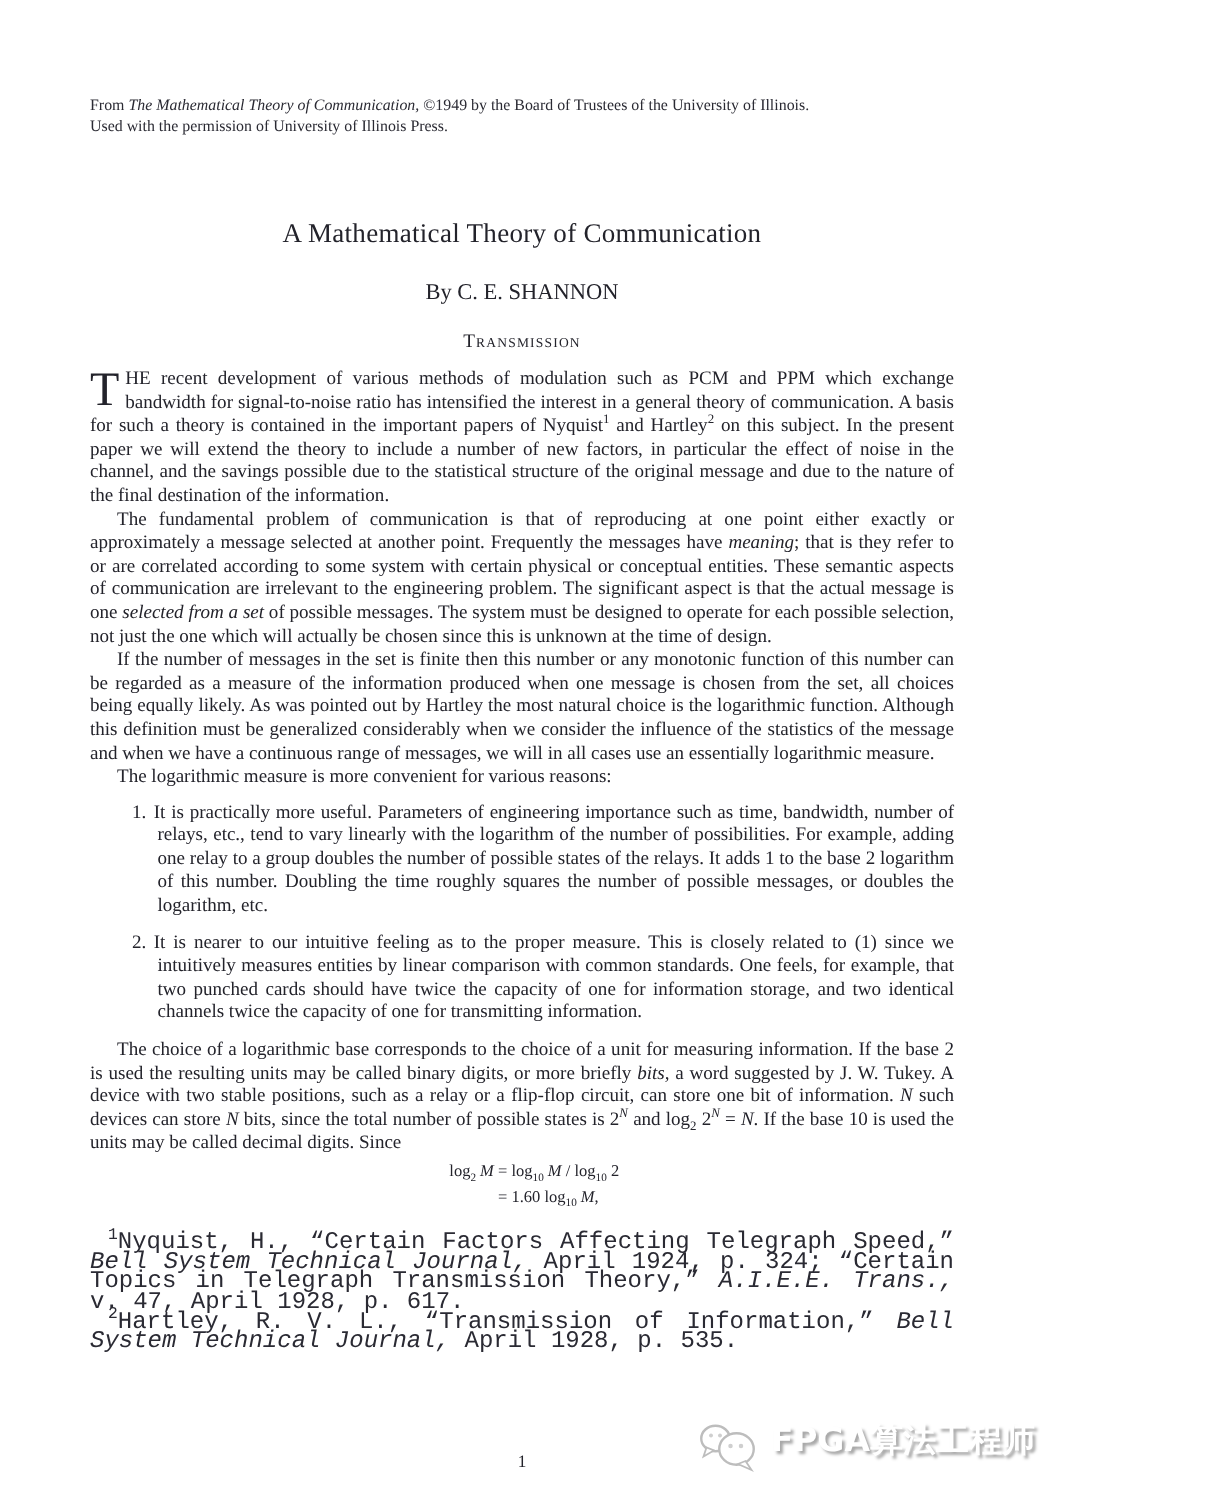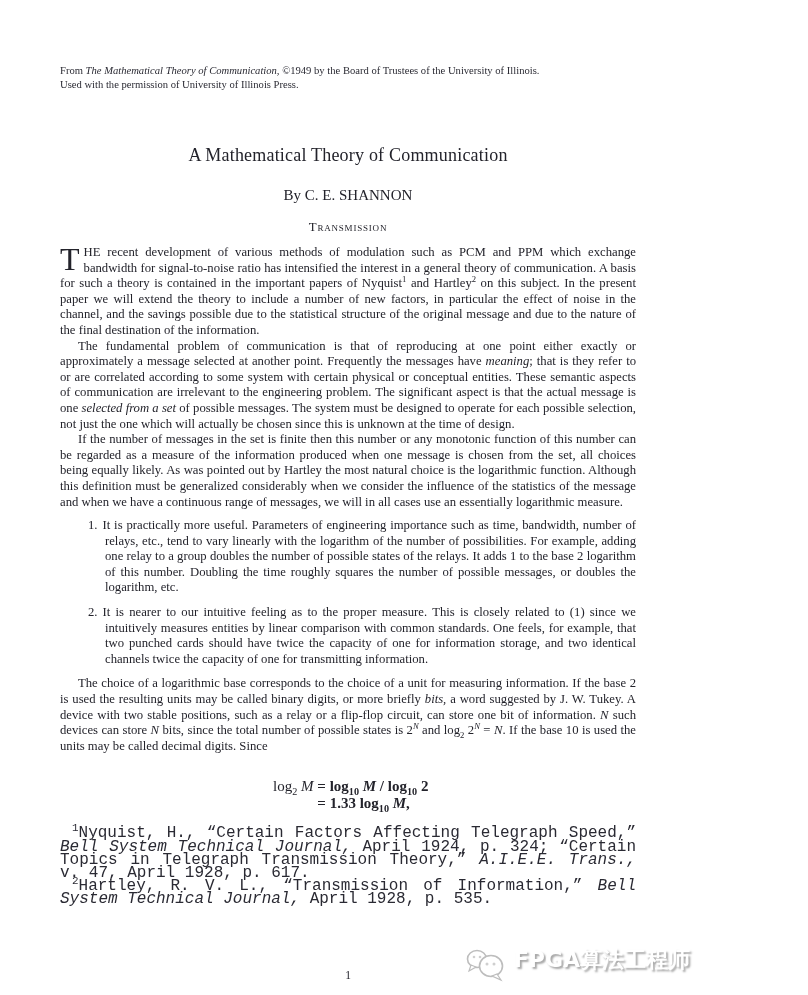--- a/index.html
+++ b/index.html
@@ -72,27 +72,27 @@
   }
   .reason {
     margin: 0 0 9px 0;
     padding-left: 17px;
     text-indent: -17px;
     text-align: justify;
   }
   .reason .num { margin-right: 5px; }
   .equation {
     width: max-content;
-    margin: 24px auto 0 auto;
-    font-size: 15px;
+    margin: 3px auto 0 auto;
+    font-size: 11px;
     line-height: 17px;
   }
   .eq-row { display: flex; }
   .eq-lhs { min-width: 46px; text-align: right; white-space: pre; }
-  .eq-rhs { text-align: left; white-space: pre; font-weight: bold; }
+  .eq-rhs { text-align: left; white-space: pre; }
   .footnotes {
     margin-top: 15px;
     font-size: 16px;
     line-height: 13.2px;
     text-align: justify;
     color: #2a2a33;
     font-family: Liberation Mono, monospace;
   }
   .footnote { margin: 0; text-indent: 12px; }
   .page-number {
@@ -136,36 +136,37 @@
   <div class="section-heading">Transmission</div>
 
   <div class="body-text">
 
     <p class="para no-indent"><span class="dropcap">T</span><span><span>HE recent development of various methods of modulation such as PCM and PPM which exchange bandwidth for signal-to-noise ratio has intensified the interest in a general theory of communication. A basis for such a theory is contained in the important papers of Nyquist</span><sup>1</sup><span> and Hartley</span><sup>2</sup><span> on this subject. In the present paper we will extend the theory to include a number of new factors, in particular the effect of noise in the channel, and the savings possible due to the statistical structure of the original message and due to the nature of the final destination of the information.</span></span></p>
 
     <p class="para"><span>The fundamental problem of communication is that of reproducing at one point either exactly or approximately a message selected at another point. Frequently the messages have </span><span style="font-style: italic;">meaning</span><span>; that is they refer to or are correlated according to some system with certain physical or conceptual entities. These semantic aspects of communication are irrelevant to the engineering problem. The significant aspect is that the actual message is one </span><span style="font-style: italic;">selected from a set</span><span> of possible messages. The system must be designed to operate for each possible selection, not just the one which will actually be chosen since this is unknown at the time of design.</span></p>
 
     <p class="para">If the number of messages in the set is finite then this number or any monotonic function of this number can be regarded as a measure of the information produced when one message is chosen from the set, all choices being equally likely.  As was pointed out by Hartley the most natural choice is the logarithmic function. Although this definition must be generalized considerably when we consider the influence of the statistics of the message and when we have a continuous range of messages, we will in all cases use an essentially logarithmic measure.</p>
 
+    <p class="para">The logarithmic measure is more convenient for various reasons:</p>
 
     <ol class="reasons">
       <li class="reason"><span class="num">1.</span><span>It is practically more useful. Parameters of engineering importance such as time, bandwidth, number of relays, etc., tend to vary linearly with the logarithm of the number of possibilities. For example, adding one relay to a group doubles the number of possible states of the relays. It adds 1 to the base 2 logarithm of this number. Doubling the time roughly squares the number of possible messages, or doubles the logarithm, etc.</span></li>
       <li class="reason"><span class="num">2.</span><span>It is nearer to our intuitive feeling as to the proper measure. This is closely related to (1) since we intuitively measures entities by linear comparison with common standards. One feels, for example, that two punched cards should have twice the capacity of one for information storage, and two identical channels twice the capacity of one for transmitting information.</span></li>
     </ol>
 
     <p class="para"><span>The choice of a logarithmic base corresponds to the choice of a unit for measuring information. If the base 2 is used the resulting units may be called binary digits, or more briefly </span><span style="font-style: italic;">bits,</span><span> a word suggested by J. W. Tukey. A device with two stable positions, such as a relay or a flip-flop circuit, can store one bit of information. </span><span style="font-style: italic;">N</span><span> such devices can store </span><span style="font-style: italic;">N</span><span> bits, since the total number of possible states is 2</span><sup style="font-style: italic;">N</sup><span> and log</span><sub>2</sub><span> 2</span><sup style="font-style: italic;">N</sup><span> = </span><span style="font-style: italic;">N</span><span>. If the base 10 is used the units may be called decimal digits. Since</span></p>
 
     <div class="equation">
       <div class="eq-row">
         <span class="eq-lhs"><span>log</span><sub>2</sub><span style="font-style: italic;"> M</span></span>
           <span class="eq-rhs"><span> = log</span><sub>10</sub><span style="font-style: italic;"> M</span><span> / log</span><sub>10</sub><span> 2</span></span>
       </div>
       <div class="eq-row">
         <span class="eq-lhs"></span>
-          <span class="eq-rhs"><span> = 1.33 log</span><sub>10</sub><span style="font-style: italic;"> M</span><span>,</span></span>
+          <span class="eq-rhs"><span> = 1.60 log</span><sub>10</sub><span style="font-style: italic;"> M</span><span>,</span></span>
       </div>
     </div>
 
     <div class="footnotes">
       <p class="footnote"><sup>1</sup><span>Nyquist, H., “Certain Factors Affecting Telegraph Speed,” </span><span style="font-style: italic;">Bell System Technical Journal,</span><span> April 1924, p. 324; “Certain Topics in Telegraph Transmission Theory,” </span><span style="font-style: italic;">A.I.E.E. Trans.,</span><span> v. 47, April 1928, p. 617.</span></p>
       <p class="footnote"><sup>2</sup><span>Hartley, R. V. L., “Transmission of Information,” </span><span style="font-style: italic;">Bell System Technical Journal,</span><span> April 1928, p. 535.</span></p>
     </div>
 
   </div>
 

